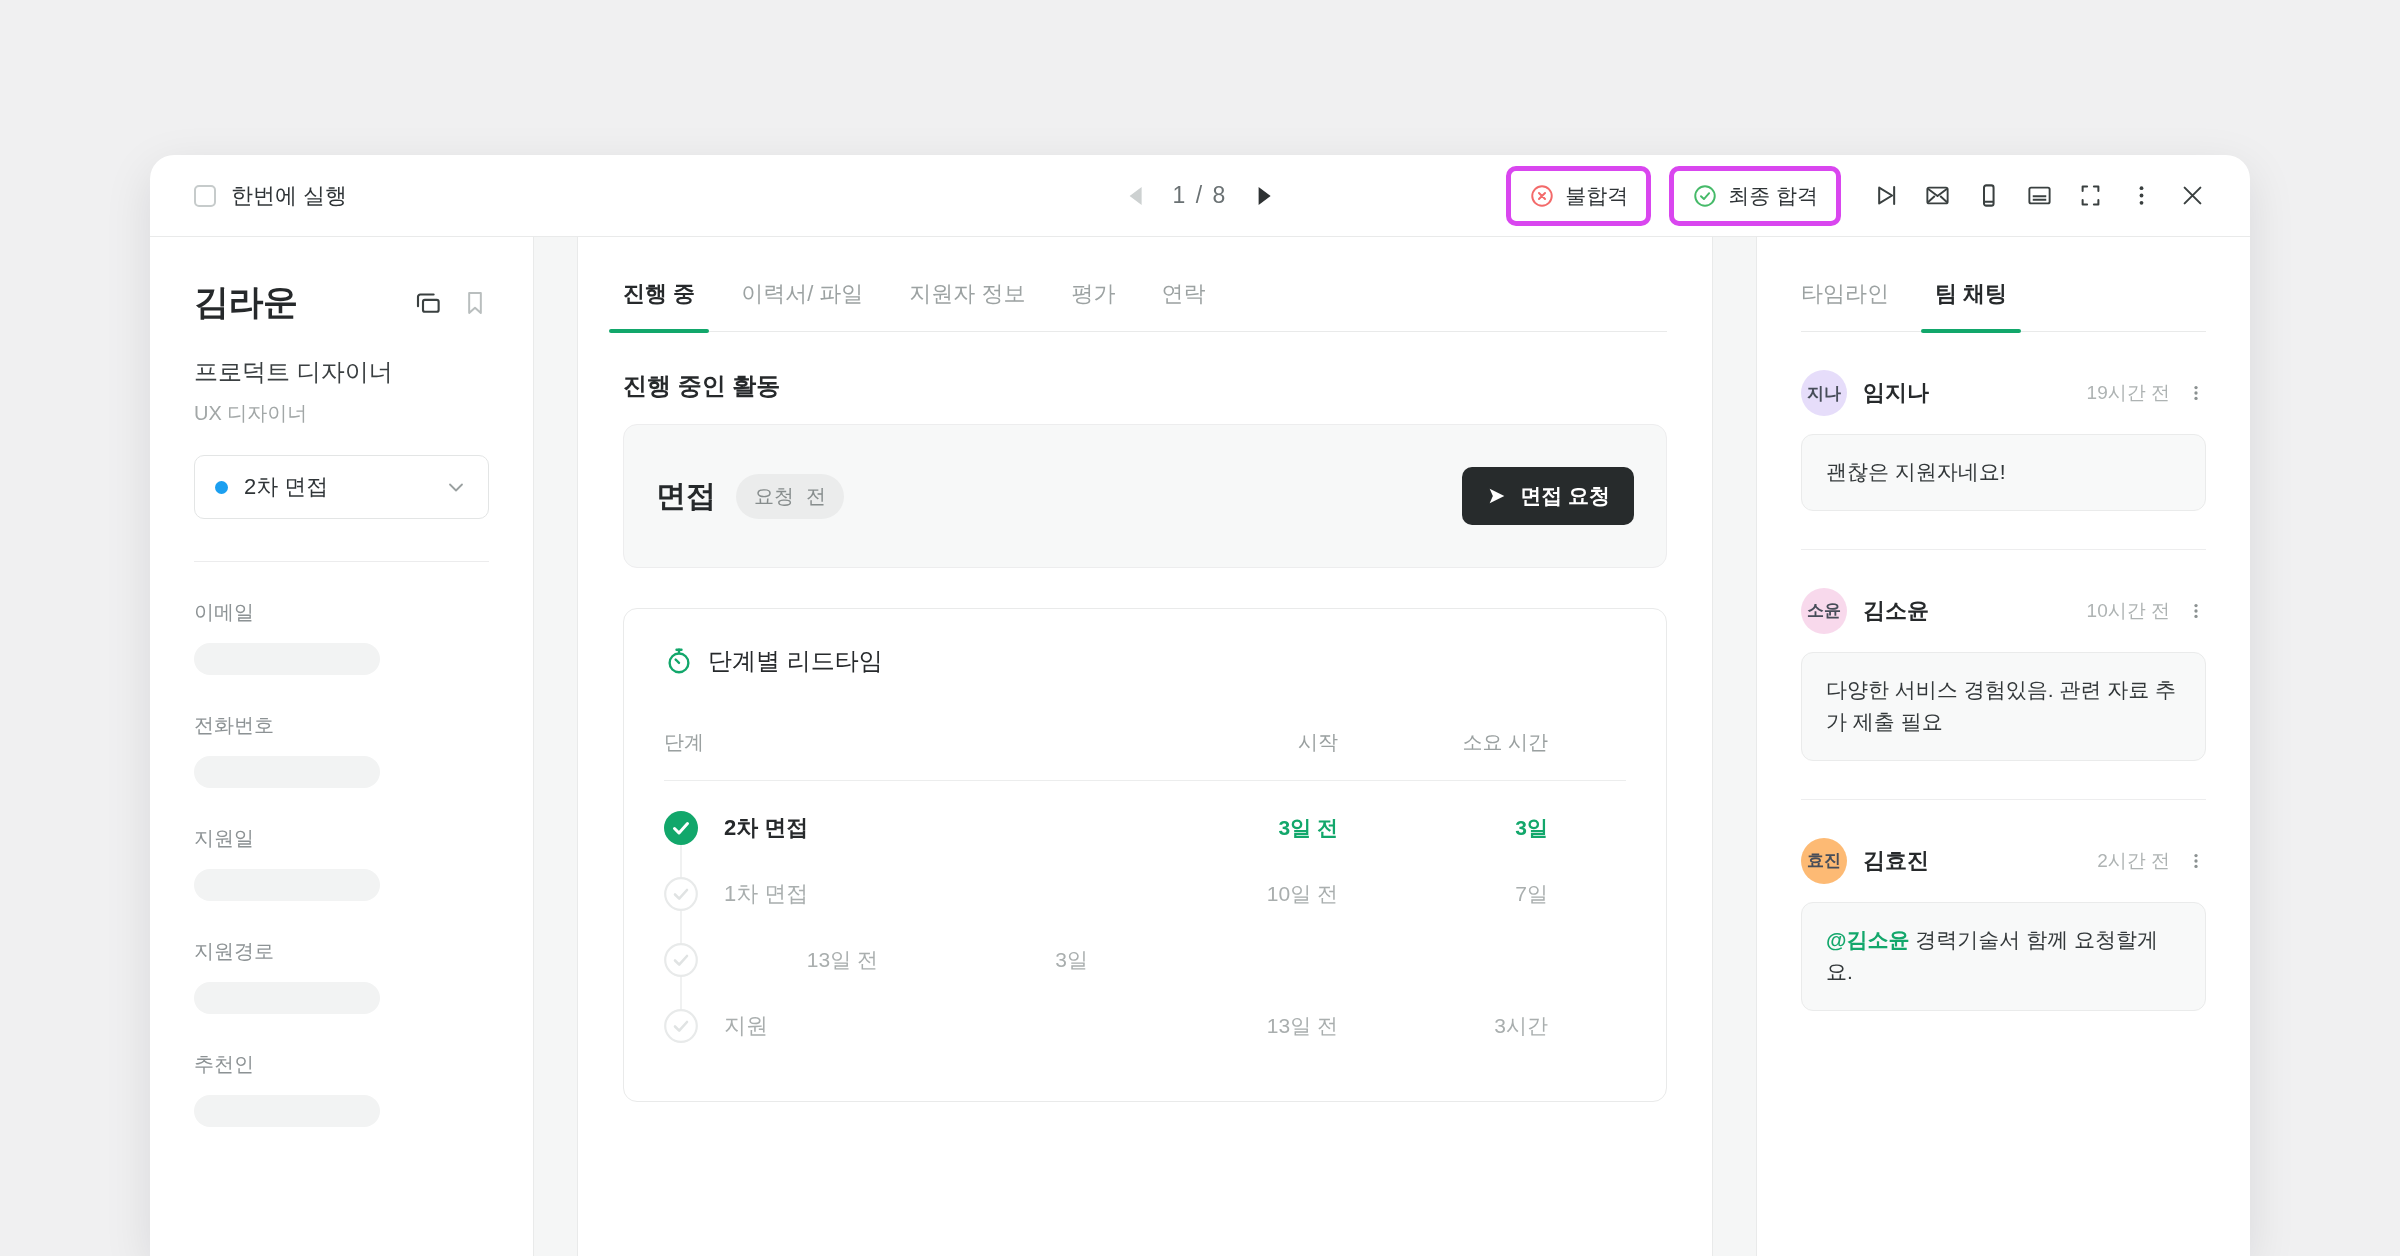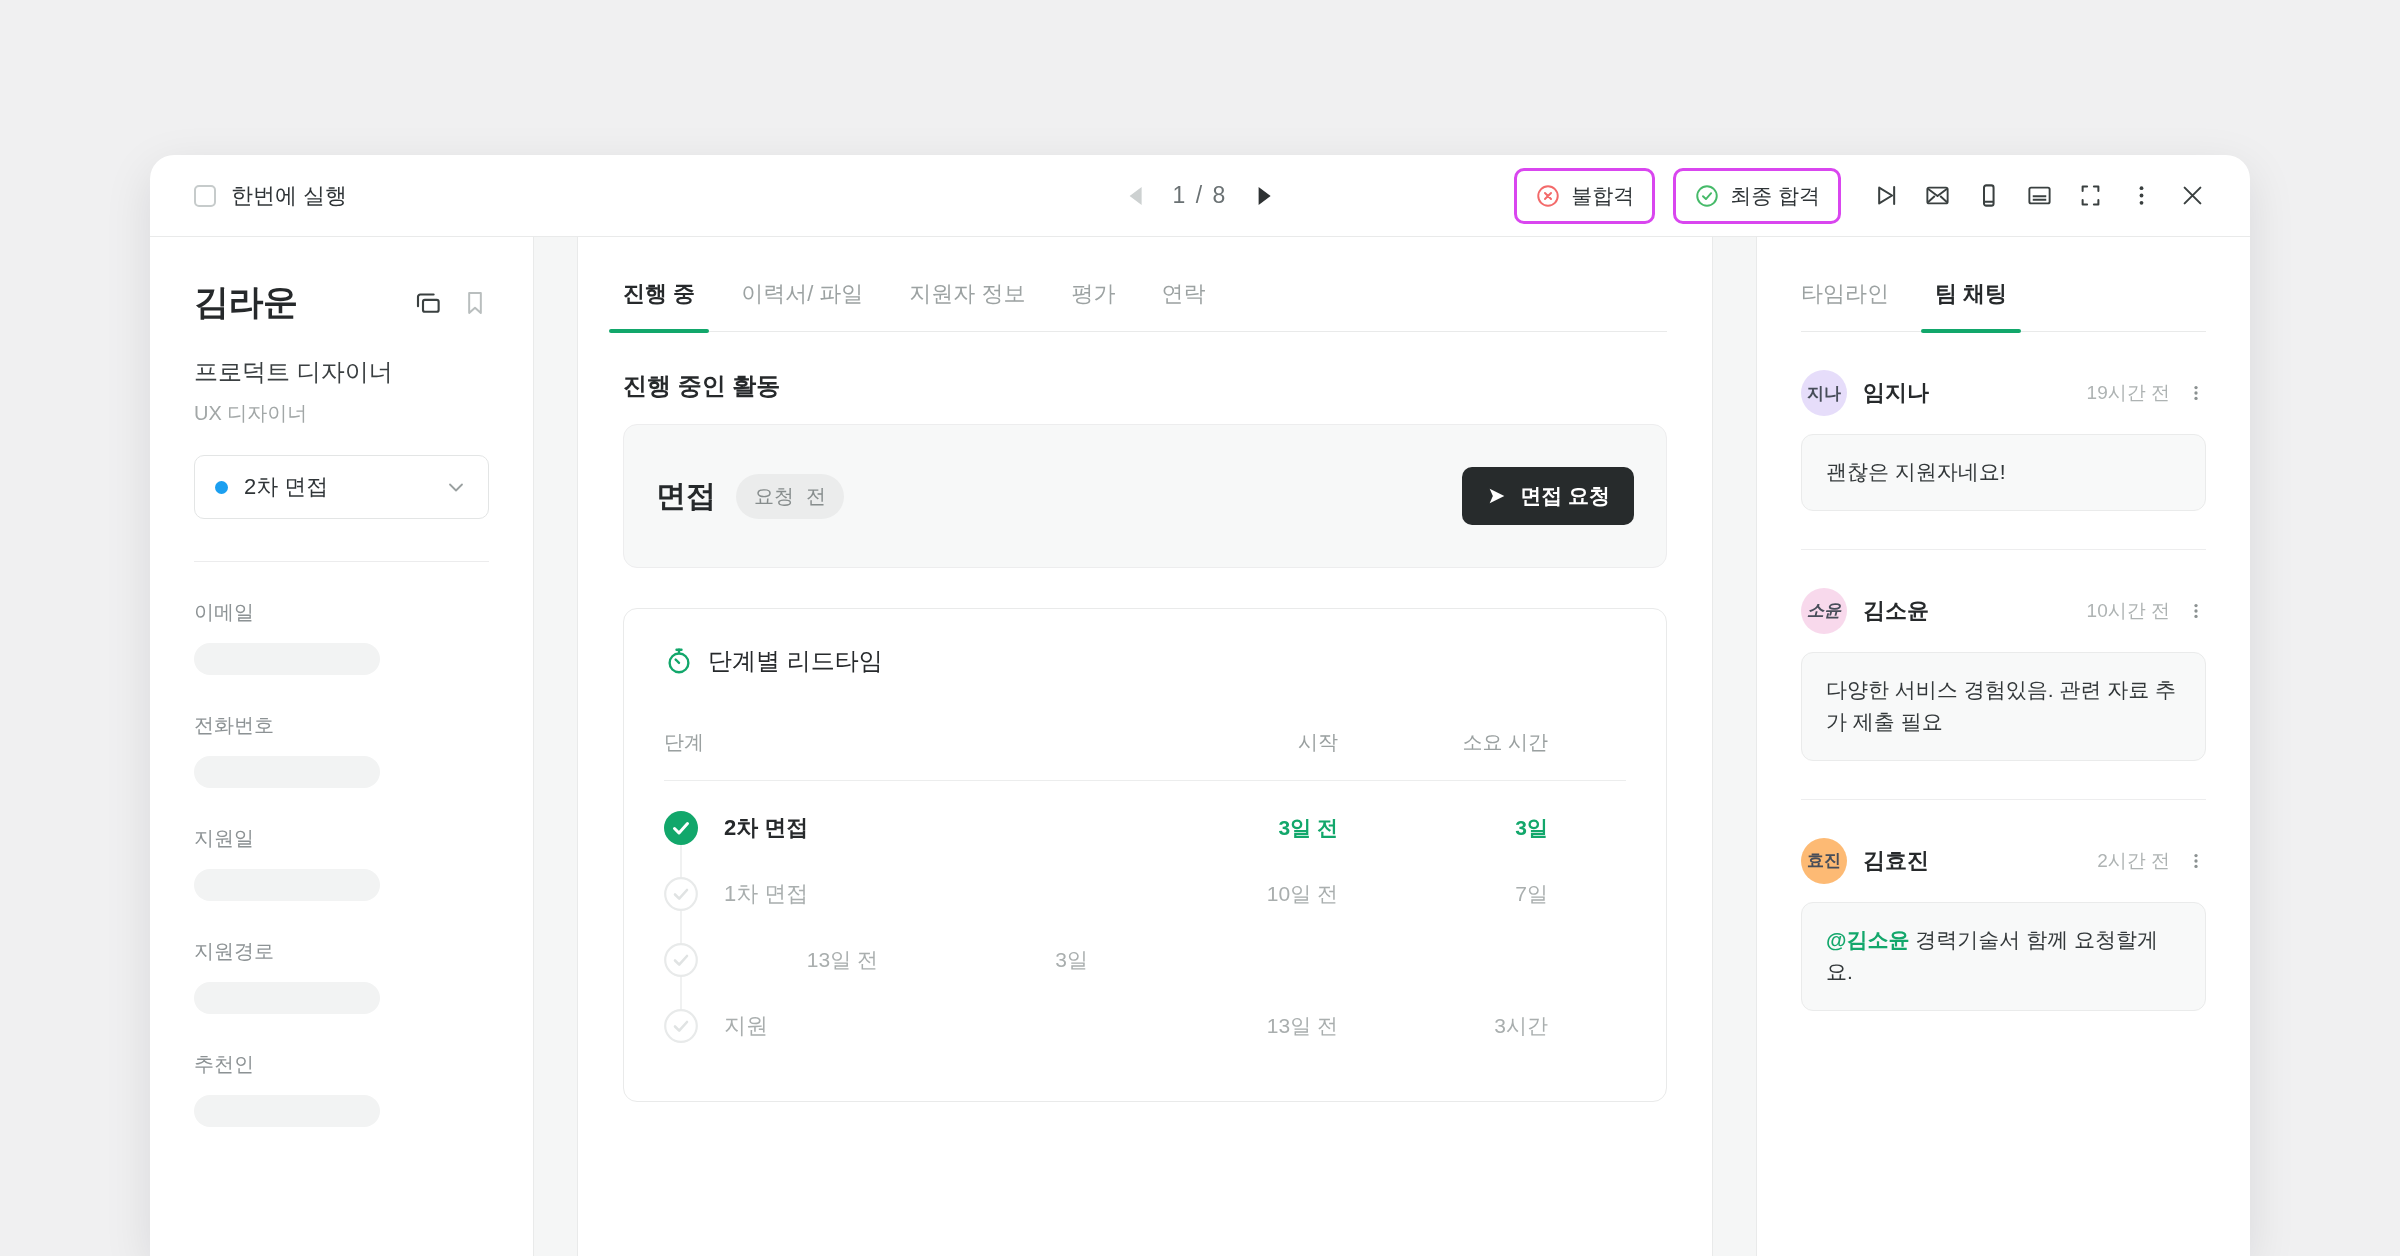--- a/index.html
+++ b/index.html
@@ -26,21 +26,21 @@
 
   .pagination {
     position:absolute; left:50%; transform:translateX(-50%);
     display:flex; align-items:center; gap:26px;
   }
   .page-text { font-size:23px; color:#6a7173; letter-spacing:2px; }
 
   .topbar-right { margin-left:auto; display:flex; align-items:center; gap:18px; }
   .pill-btn {
     display:flex; align-items:center; gap:10px; background:#fff;
-    border:3px solid #d946ef; border-radius:10px; padding:11px 18px; cursor:pointer;
+    border:5px solid #d946ef; border-radius:10px; padding:11px 18px; cursor:pointer;
   }
   .pill-btn span { font-size:21px; color:#2f3437; }
   .icon-row { display:flex; align-items:center; gap:24px; margin-left:14px; }
   .tb-icon { width:27px; height:27px; display:flex; align-items:center; justify-content:center; cursor:pointer; }
 
   
   .body-cols { flex:1; display:flex; min-height:0; }
   .gutter { flex:0 0 45px; background:#f5f6f6; border-left:1px solid #e9eaea; border-right:1px solid #e9eaea; }
 
   
@@ -111,21 +111,21 @@
 
   
   .right-col { flex:0 0 493px; padding:42px 44px 0; }
   .msg { margin-top:38px; }
   .msg-head { display:flex; align-items:center; }
   .avatar {
     width:46px; height:46px; border-radius:50%; display:flex; align-items:center;
     justify-content:center; font-size:17px; font-weight:bold; color:#474d59; flex:0 0 46px;
   }
   .avatar.av-0 { background:#e6ddfa; }
-  .avatar.av-1 { background:#f8d9ec;font-style:italic; }
+  .avatar.av-1 { background:#f8d9ec; }
   .avatar.av-2 { background:#fdba74; }
   .msg-name { margin-left:16px; font-size:22px; font-weight:bold; color:#26292b; }
   .msg-time { margin-left:auto; font-size:19px; color:#aeb3b3; }
   .msg-kebab { margin-left:16px; cursor:pointer; display:flex; align-items:center; }
   .msg-bubble {
     margin-top:18px; background:#f8f9f9; border:1px solid #eaebeb; border-radius:12px;
     padding:21px 24px; font-size:21px; color:#33383a; line-height:1.55;
   }
   .mention { color:#12a76b; font-weight:bold; }
   .msg-divider { margin-top:38px; border-top:1px solid #ededee; }

